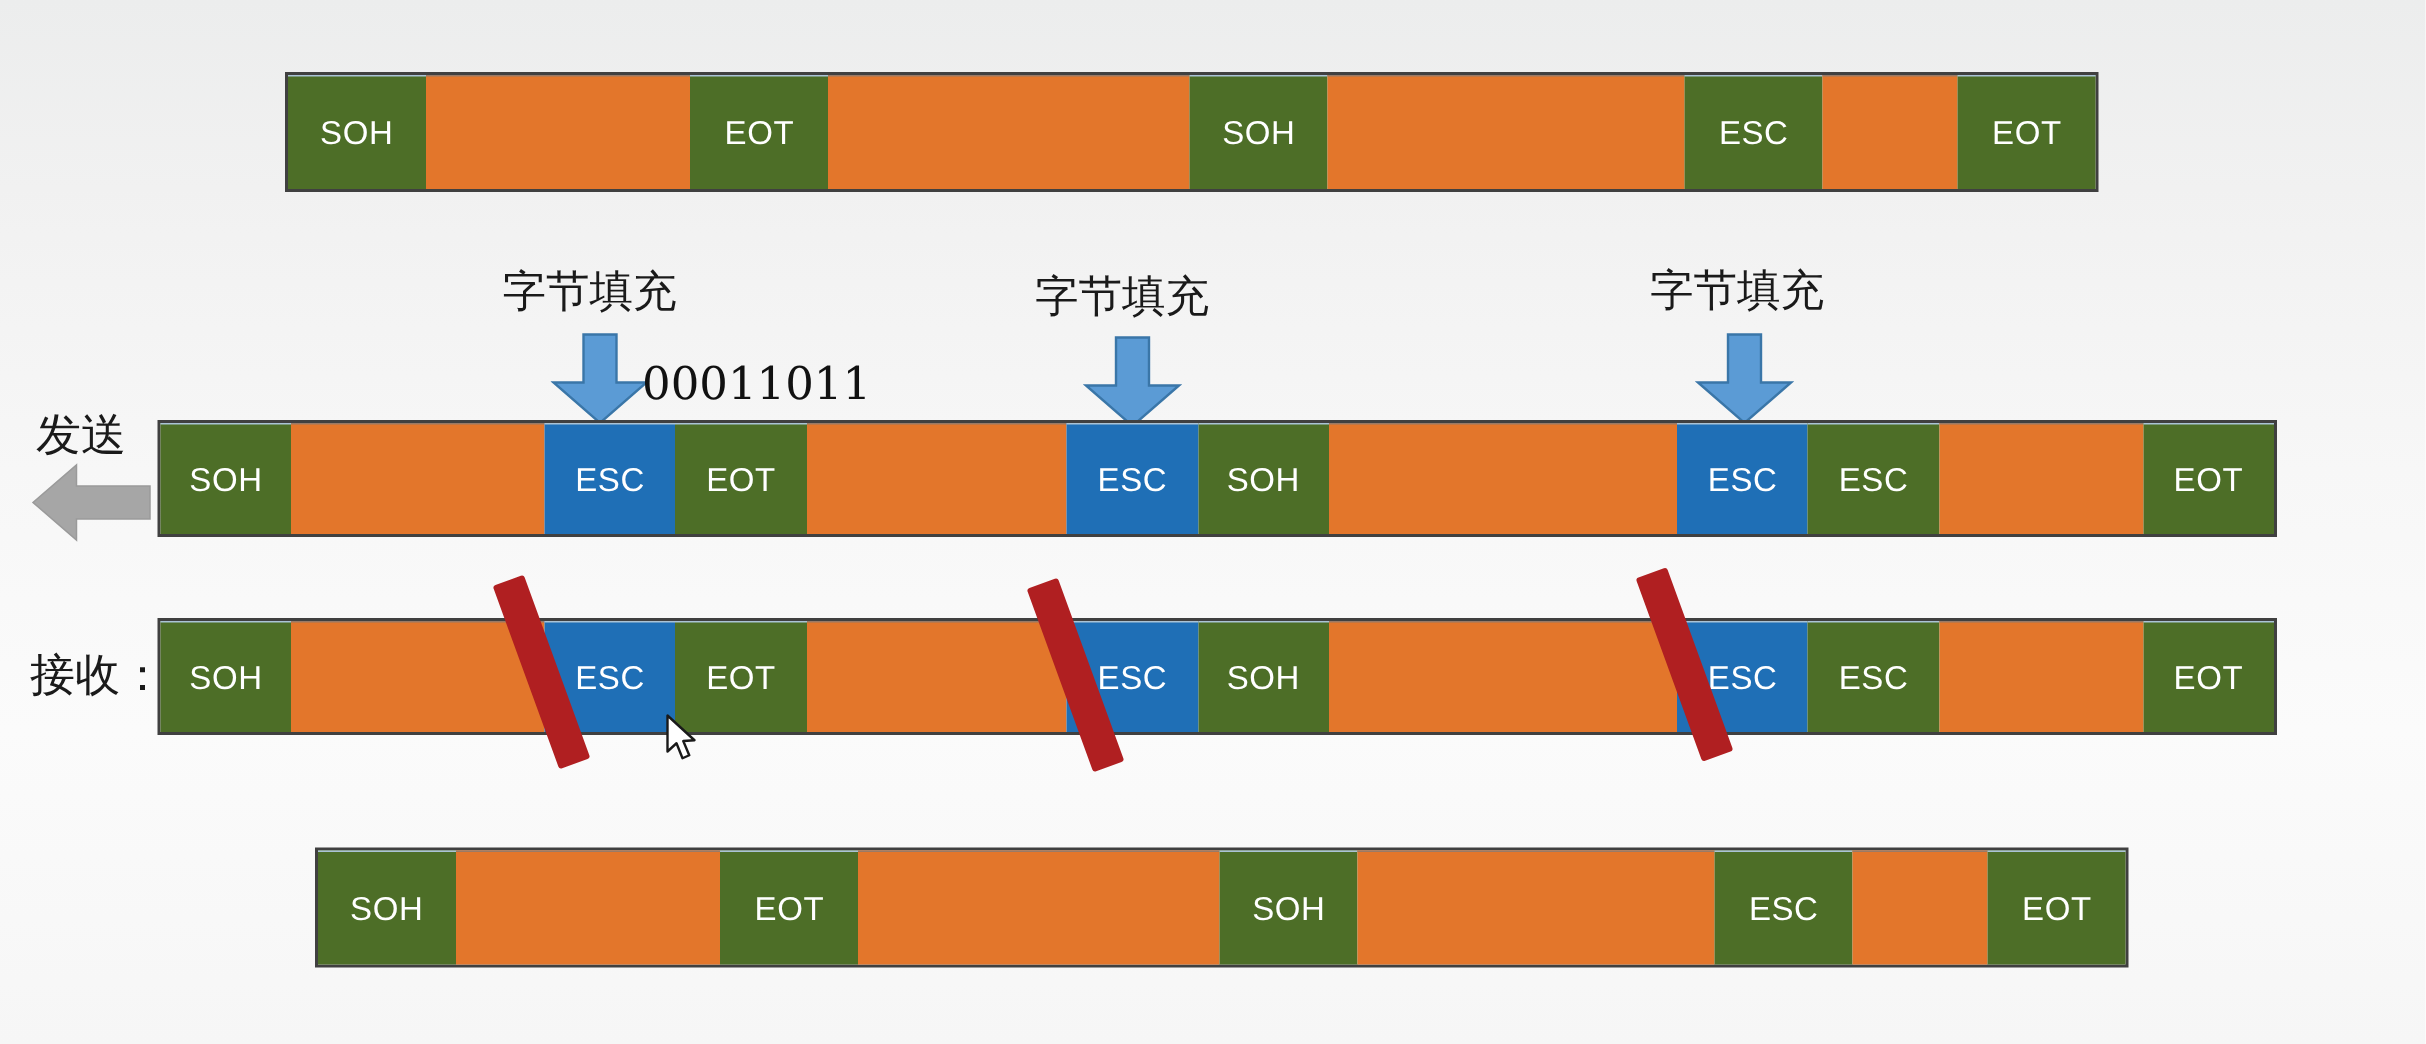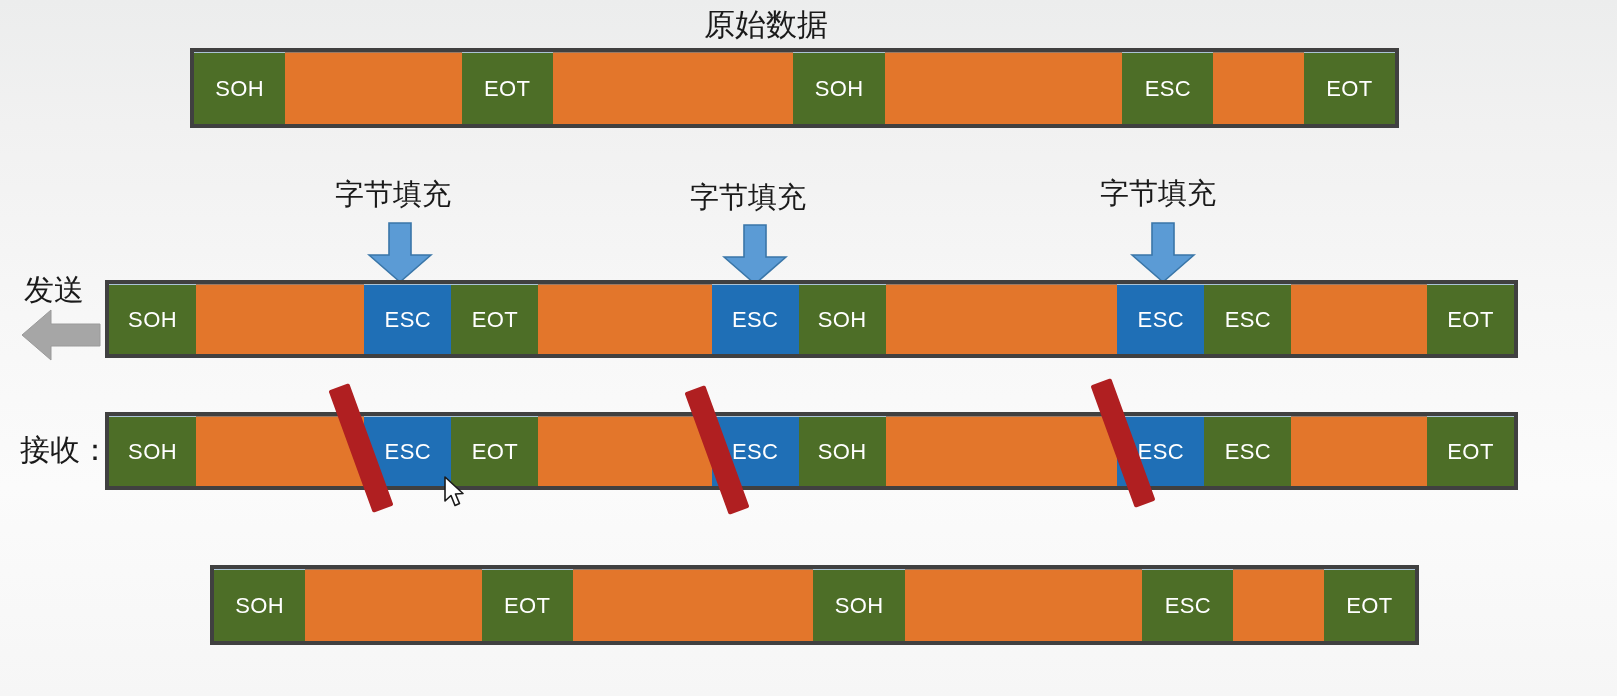--- a/index.html
+++ b/index.html
@@ -6,21 +6,21 @@
   body{
     width:1617px;height:696px;overflow:hidden;
     font-family:"Liberation Sans","DejaVu Sans",sans-serif;
     background:linear-gradient(180deg,#eceded 0%,#f1f1f1 18%,#f7f7f7 45%,#fbfbfb 70%,#f6f6f6 100%);
     position:relative;
   }
   #stage{position:absolute;inset:0;}
 
   
   .bar{position:absolute;display:flex;box-sizing:border-box;}
-  .bar.outlined{border:4px solid #404040;}
+  .bar.outlined{border:2px solid #404040;}
   .cell{
     box-sizing:border-box;
     display:flex;align-items:center;justify-content:center;
     color:#ffffff;
     letter-spacing:.4px;
     position:relative;
     overflow:hidden;
   }
   .cell.green{background:#4d6e27;border-top:1px solid #aac3d6;}
   .cell.orange{background:#e3762b;border-top:1px solid #9a7a66;}
@@ -61,21 +61,20 @@
 
   
   .cursor{position:absolute;}
   .cursor svg{display:block;}
 </style>
 </head>
 <body>
 
 <div id="stage">
 
-  <div class="cn title-cn" style="left:704px;top:4px;">原始数据</div>
 
   <div class="bar outlined" style="left:190px;top:48px;width:1209px;height:80px;">
       <div class="cell green label" style="flex: 88 0 0px; font-size: 22px;">SOH</div>
       <div class="cell orange" style="flex: 170 0 0px; font-size: 22px;"></div>
       <div class="cell green label" style="flex: 88 0 0px; font-size: 22px;">EOT</div>
       <div class="cell orange" style="flex: 232 0 0px; font-size: 22px;"></div>
       <div class="cell green label" style="flex: 88 0 0px; font-size: 22px;">SOH</div>
       <div class="cell orange" style="flex: 229 0 0px; font-size: 22px;"></div>
       <div class="cell green label" style="flex: 88 0 0px; font-size: 22px;">ESC</div>
       <div class="cell orange" style="flex: 87 0 0px; font-size: 22px;"></div>
@@ -95,20 +94,21 @@
     <svg width="66" height="62" viewBox="0 0 66 62">
       <path d="M22 1 H44 V33 H64 L33 60 L2 33 H22 Z" fill="#5b9bd5" stroke="#3a76a8" stroke-width="1.6"></path>
     </svg>
   </div>
   <div class="darrow" style="left:1130px;top:222px;">
     <svg width="66" height="62" viewBox="0 0 66 62">
       <path d="M22 1 H44 V33 H64 L33 60 L2 33 H22 Z" fill="#5b9bd5" stroke="#3a76a8" stroke-width="1.6"></path>
     </svg>
   </div>
 
+  <div class="bits" style="left:428px;top:239px;">00011011</div>
 
   <div class="cn side-cn" style="left:24px;top:270px;">发送</div>
   <div class="larrow" style="left:20px;top:308px;">
     <svg width="82" height="54" viewBox="0 0 82 54">
       <path d="M80 16 H31 V2 L2 27 L31 52 V38 H80 Z" fill="#a6a6a6" stroke="#9a9a9a" stroke-width="1"></path>
     </svg>
   </div>
   <div class="bar outlined" style="left:105px;top:280px;width:1413px;height:78px;">
       <div class="cell green label" style="flex: 88 0 0px; font-size: 22px;">SOH</div>
       <div class="cell orange" style="flex: 170 0 0px; font-size: 22px;"></div>

